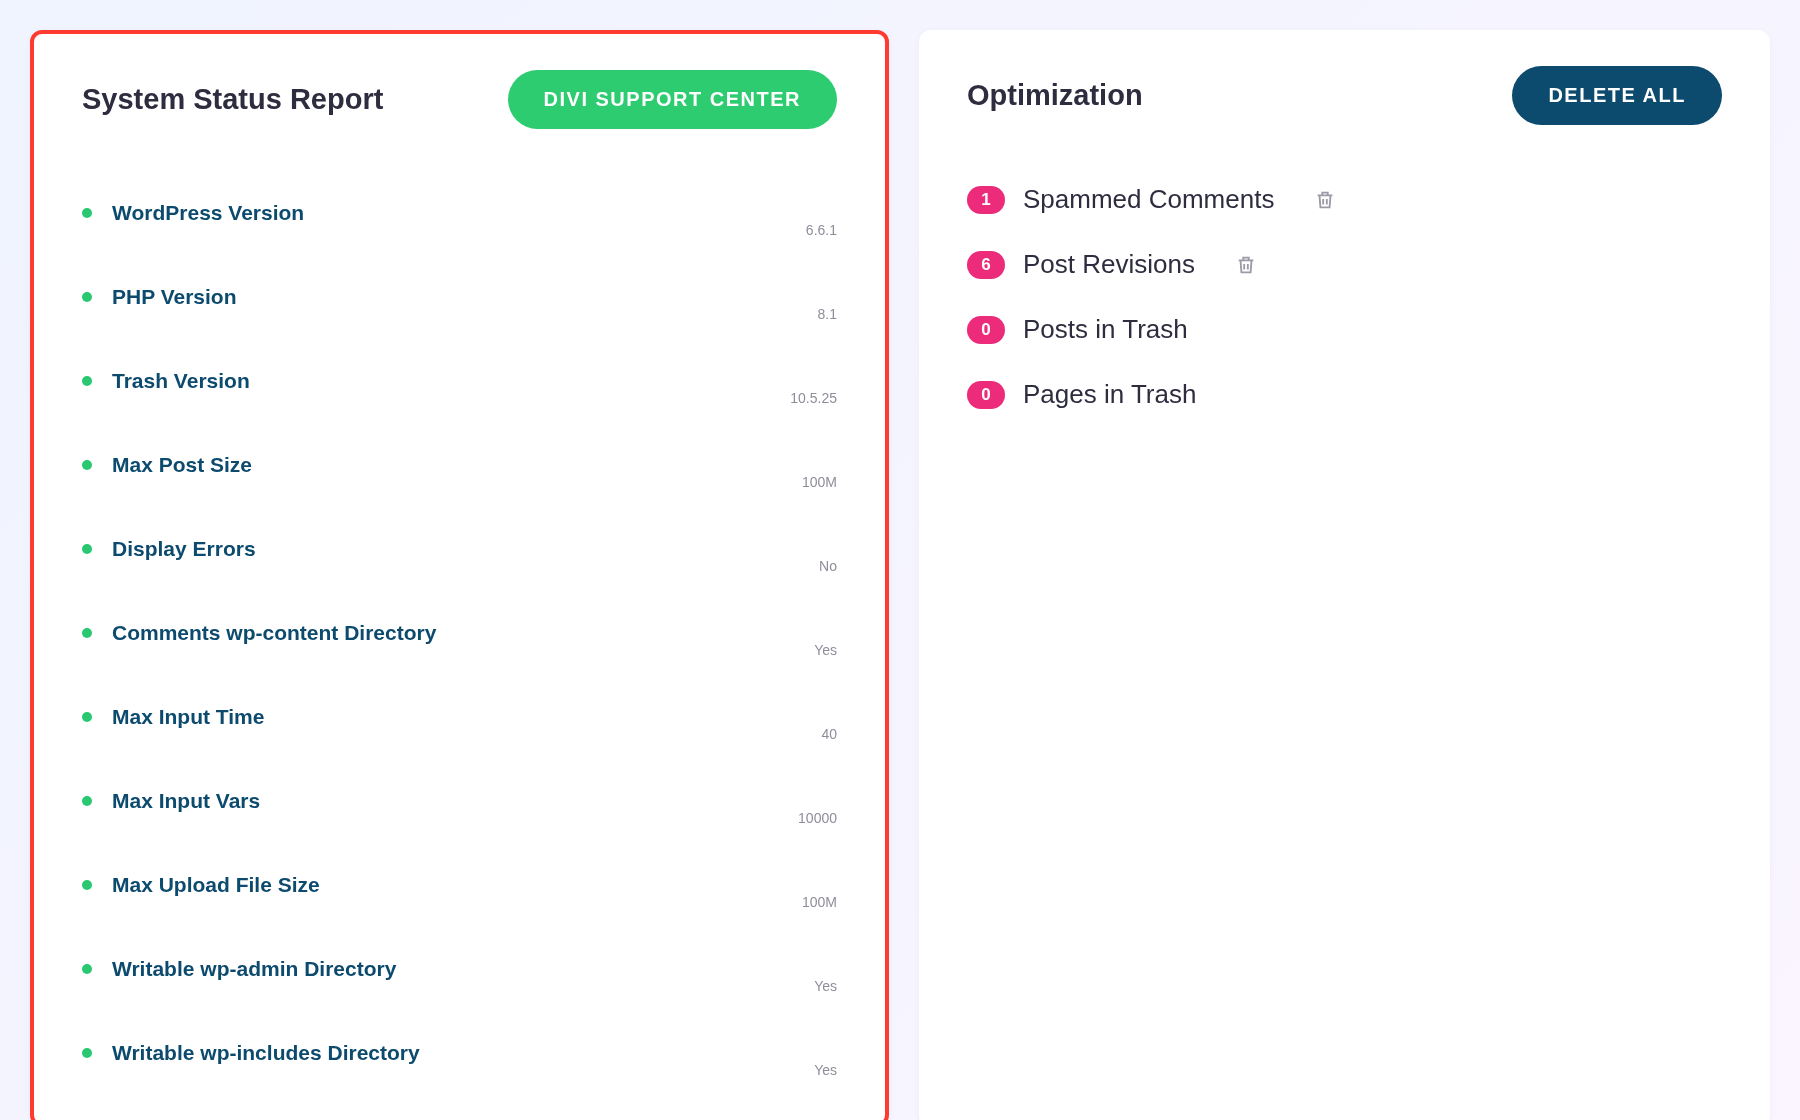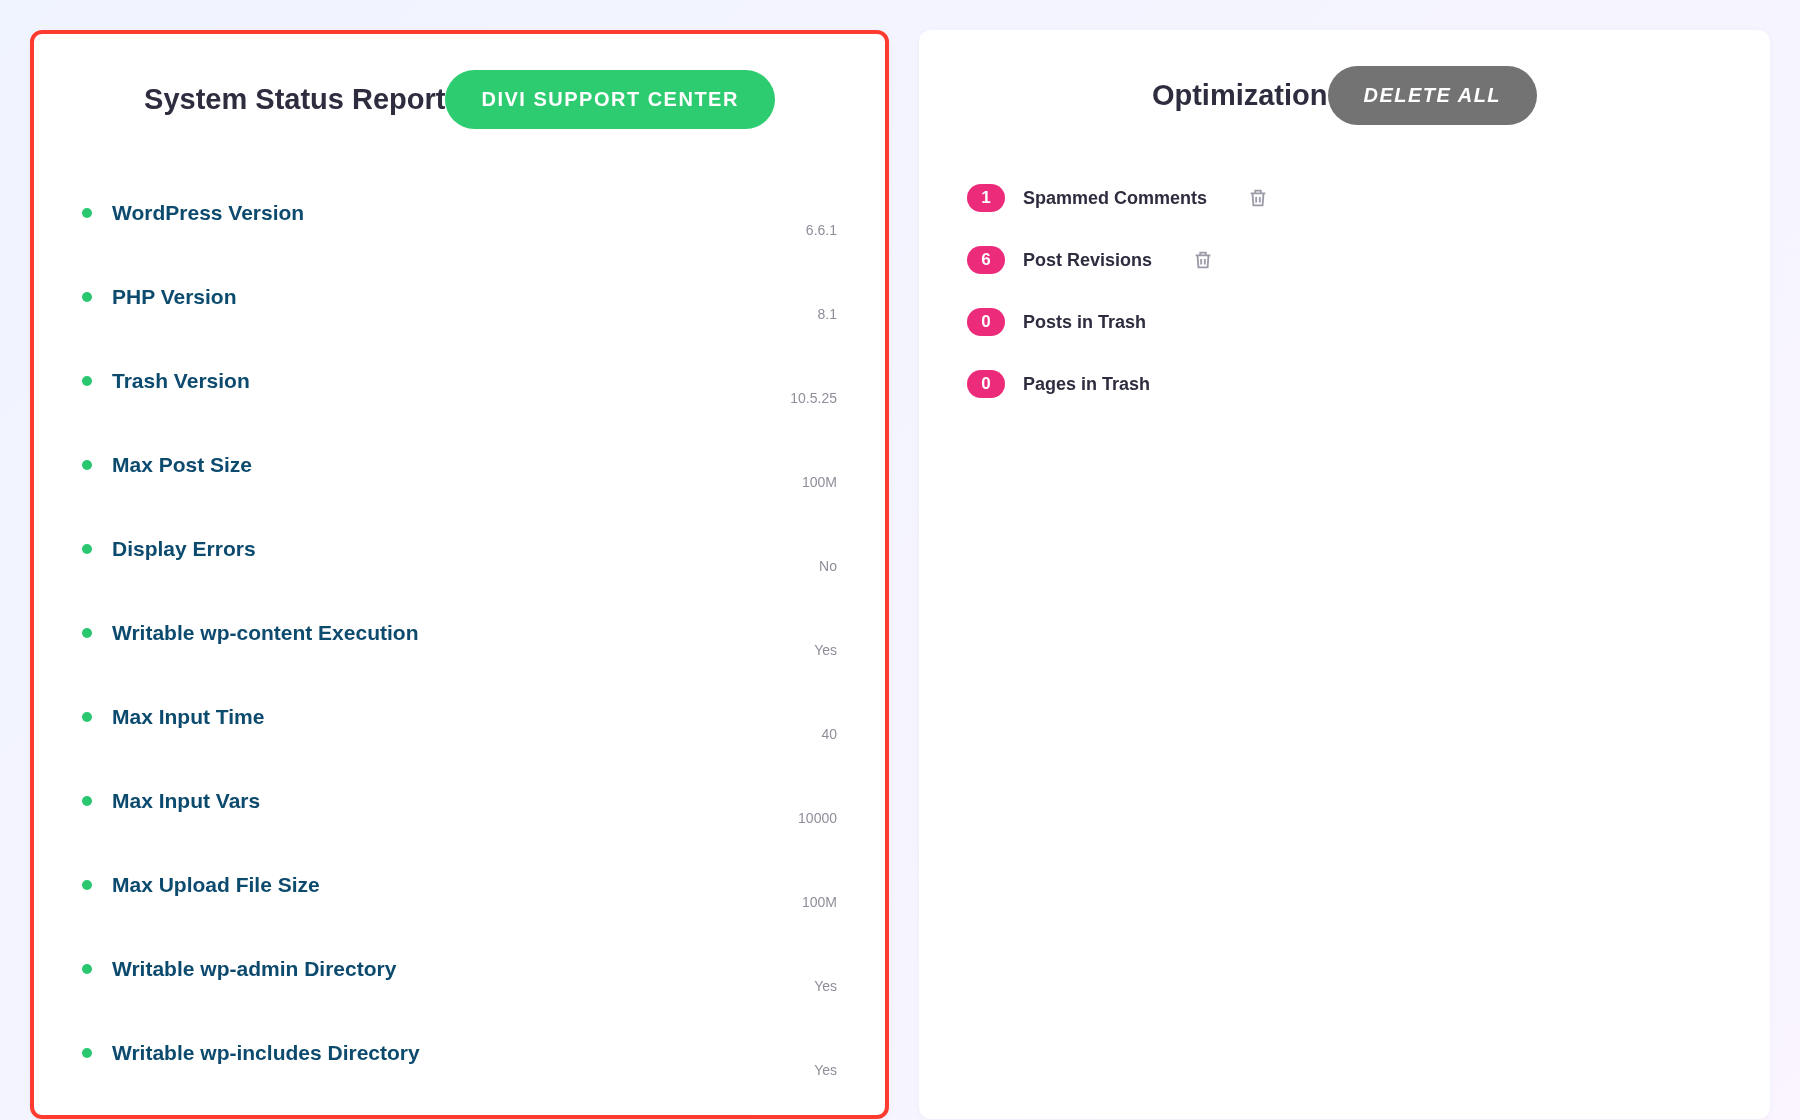--- a/index.html
+++ b/index.html
@@ -33,21 +33,21 @@
       border-radius: 12px;
       padding-bottom: 20px;
     }
     
     .panel-right {
       padding-bottom: 700px;
     }
     
     .panel-header {
       display: flex;
-      justify-content: center;
+      justify-content: space-between;
       align-items: center;
       padding: 36px 48px 42px 48px;
     }
     
     .panel-title {
       font-size: 29px;
       font-weight: 700;
       color: #2d2d3f;
     }
     
@@ -61,23 +61,22 @@
       cursor: pointer;
       text-transform: uppercase;
     }
     
     .btn-green {
       background: #2ecc71;
       color: #ffffff;
     }
     
     .btn-pink {
-      background: #737373;
+      background: #0c4a6e;
       color: #ffffff;
-      font-style: italic;
     }
     
     .status-list {
       padding: 0 48px;
     }
     
     .status-row {
       display: flex;
       align-items: center;
       padding: 17px 0;
@@ -123,22 +122,22 @@
       min-width: 38px;
       padding: 4px 14px;
       font-size: 17px;
       font-weight: 700;
       text-align: center;
       margin-right: 18px;
       flex-shrink: 0;
     }
     
     .opt-label {
-      font-size: 18px;
-      font-weight: 700;
+      font-size: 26px;
+      font-weight: 400;
       color: #2d2d3f;
       margin-right: 40px;
     }
     
     .trash-icon {
       cursor: pointer;
       display: inline-flex;
       align-items: center;
     }
     
@@ -183,21 +182,21 @@
         <span class="status-label">Max Post Size</span>
         <span class="status-value">100M</span>
       </div>
       <div class="status-row">
         <span class="status-dot"></span>
         <span class="status-label">Display Errors</span>
         <span class="status-value">No</span>
       </div>
       <div class="status-row">
         <span class="status-dot"></span>
-        <span class="status-label">Writable wp-content Execution</span>
+        <span class="status-label">Comments wp-content Directory</span>
         <span class="status-value">Yes</span>
       </div>
       <div class="status-row">
         <span class="status-dot"></span>
         <span class="status-label">Max Input Time</span>
         <span class="status-value">40</span>
       </div>
       <div class="status-row">
         <span class="status-dot"></span>
         <span class="status-label">Max Input Vars</span>

